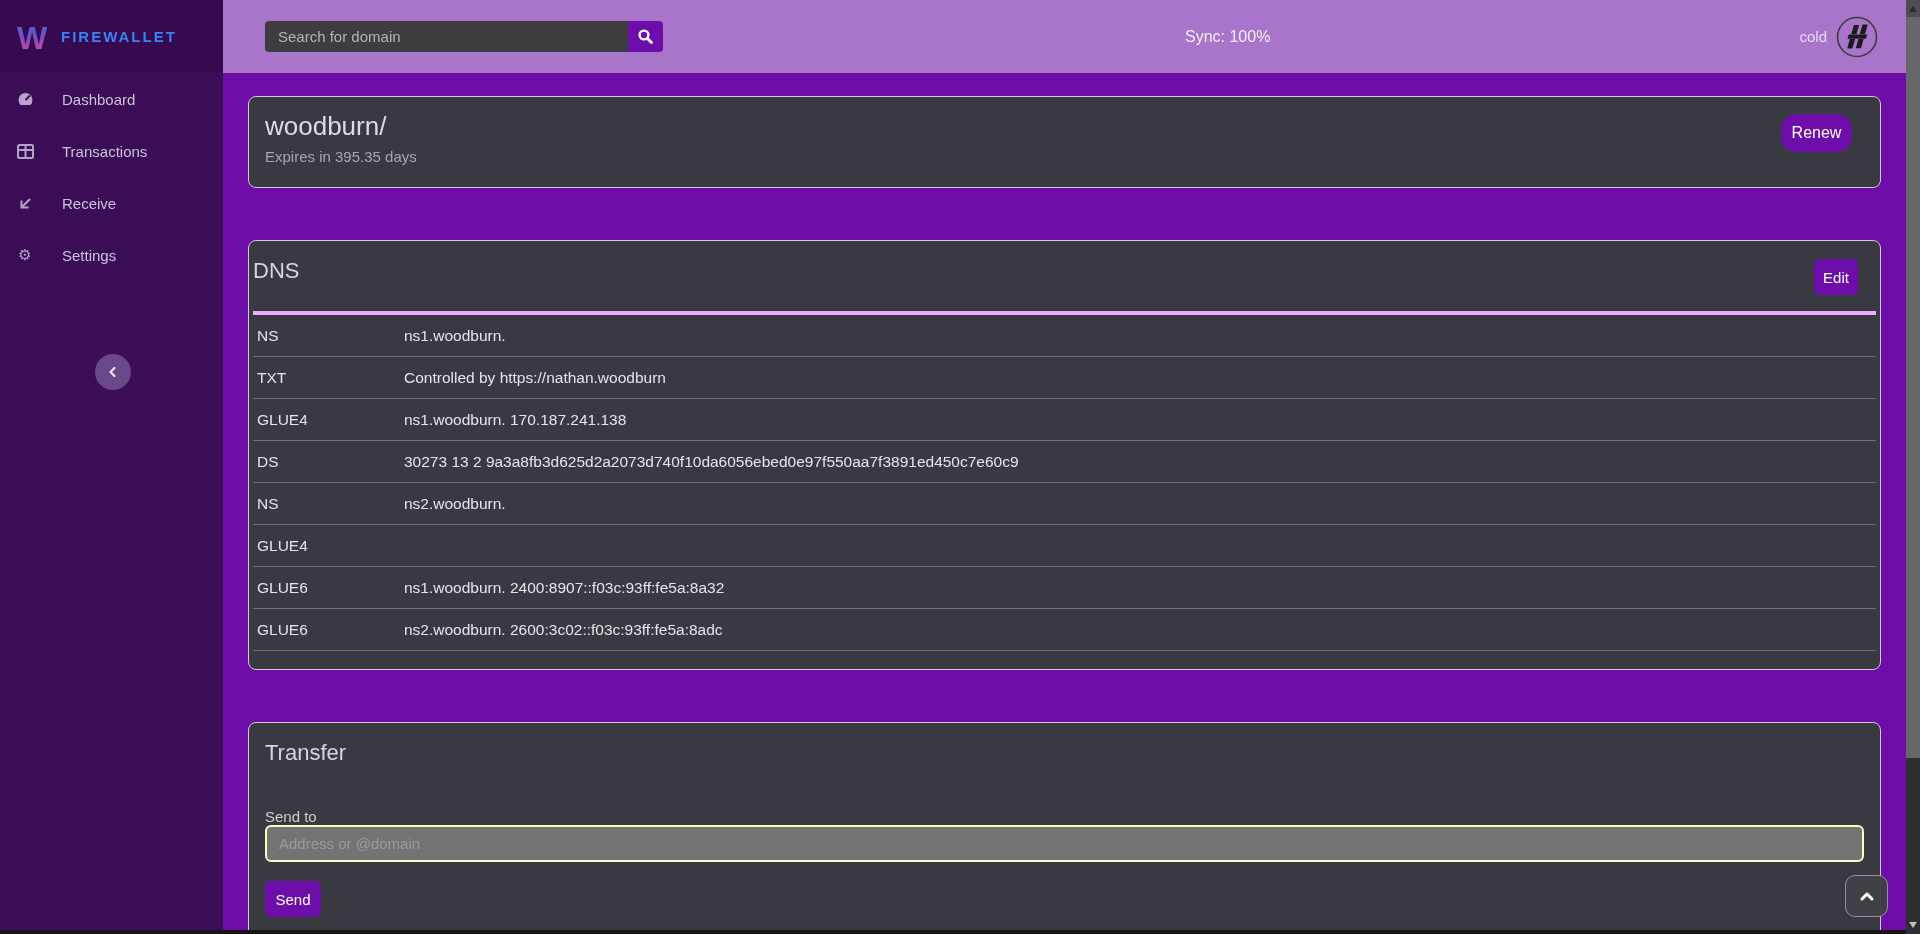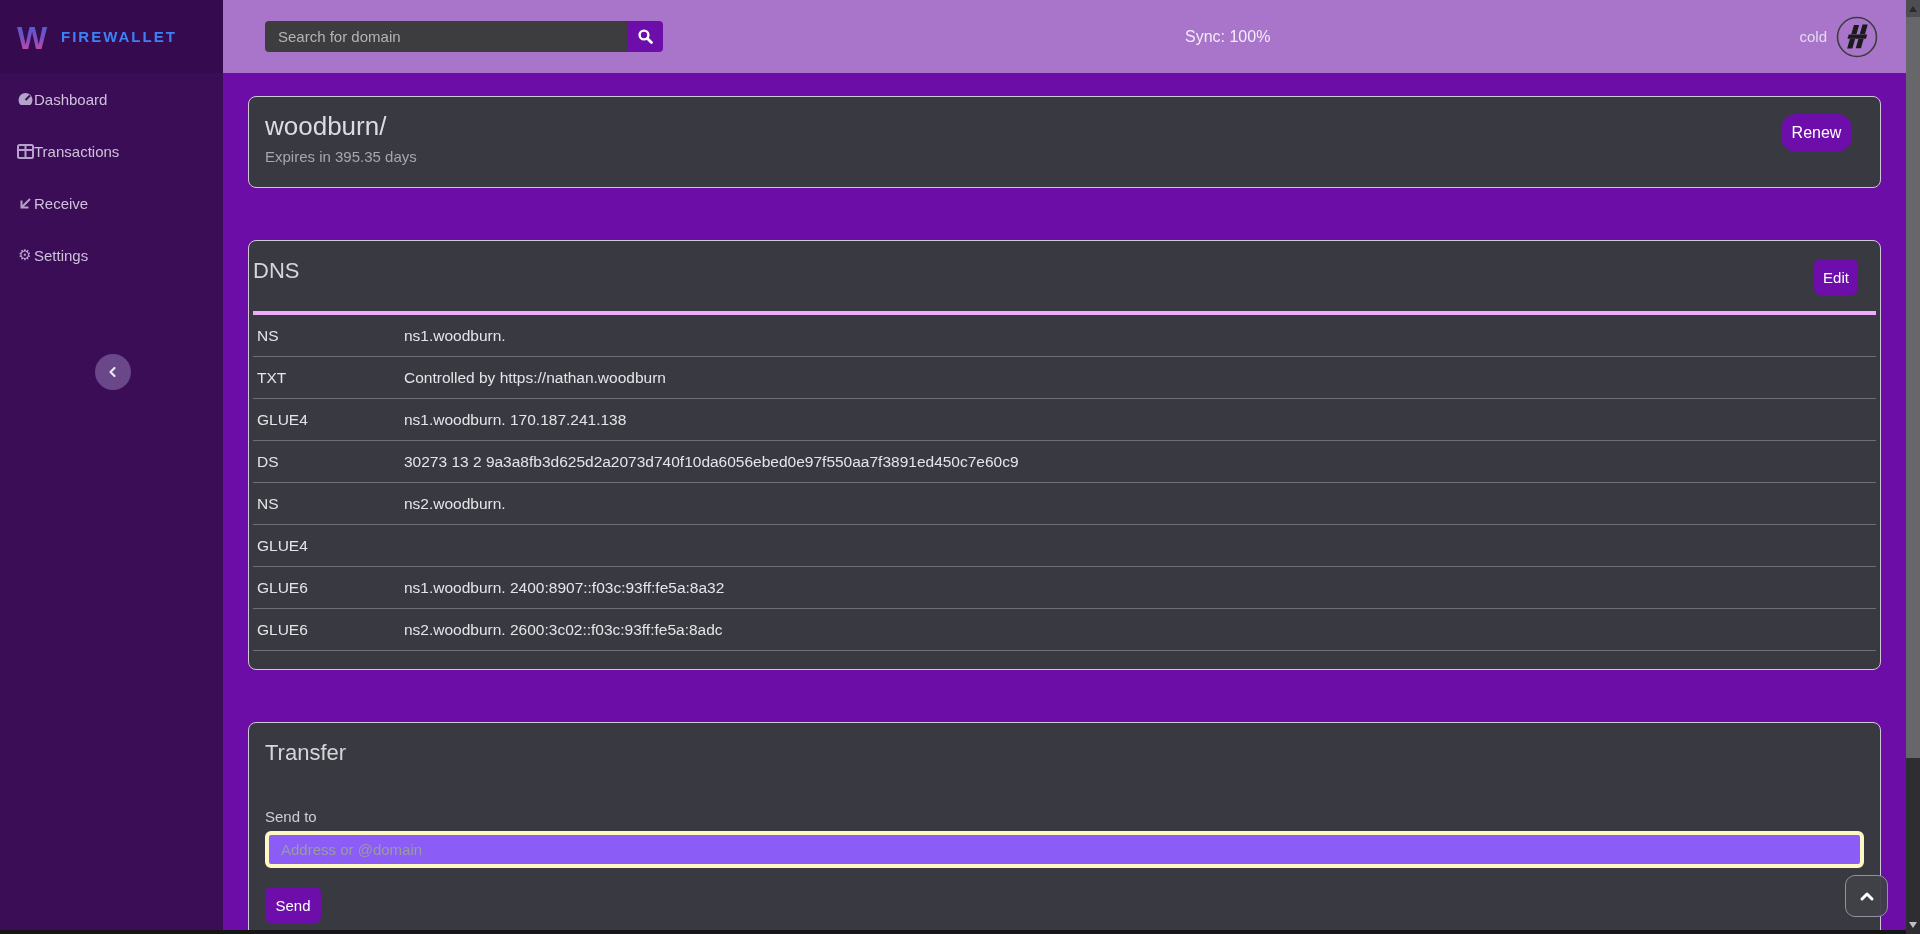--- a/index.html
+++ b/index.html
@@ -7,21 +7,21 @@
     width:1920px;height:934px;position:relative;overflow:hidden;
     background:#6c0da7;
     font-family:"Liberation Sans", sans-serif;
     -webkit-font-smoothing:antialiased;
   }
   
   .sidebar{position:absolute;left:0;top:0;width:223px;height:934px;background:#3c0d57;}
   .sidebar-header{height:73px;background:#360a4e;display:flex;align-items:center;padding-left:13px;gap:10px;box-sizing:border-box;}
   .brand{color:#3b82f6;font-weight:bold;font-size:15px;letter-spacing:2px;}
   .nav{position:absolute;top:73px;left:0;right:0;}
-  .nav-item{height:52px;display:flex;align-items:center;padding-left:16px;gap:0;color:#cdc2da;font-size:15px;cursor:pointer;}
+  .nav-item{height:52px;display:flex;align-items:center;padding-left:16px;gap:28px;color:#cdc2da;font-size:15px;cursor:pointer;}
   .nav-item .ni{width:18px;display:flex;justify-content:center;align-items:center;color:#b5a3c9;font-size:15px;font-family:"DejaVu Sans",sans-serif;}
   .collapse-btn{position:absolute;left:95px;top:354px;width:36px;height:36px;border-radius:50%;
     background:#6a4788;display:flex;align-items:center;justify-content:center;border:none;cursor:pointer;}
   
   .topbar{position:absolute;left:223px;top:0;width:1683px;height:73px;background:#a875cb;}
   .search-wrap{position:absolute;left:42px;top:21px;height:31px;display:flex;}
   .search-input{width:337px;height:31px;background:#3d3d3f;border:none;outline:none;
     border-radius:4px 0 0 4px;color:#dddde0;padding:0 13px;font-size:15px;font-family:inherit;}
   .search-input::placeholder{color:#b3b3b8;}
   .search-btn{width:35px;height:31px;background:#6d0eab;border:none;border-radius:0 4px 4px 0;
@@ -41,22 +41,22 @@
   .card-dns{top:240px;height:430px;padding:0 4px;}
   .section-title{margin:0;padding-top:17px;font-size:22px;font-weight:400;color:#d6d6da;line-height:26px;}
   .edit-btn{position:absolute;right:22px;top:18px;width:44px;height:36px;font-size:15px;}
   .dns-table{margin-top:27px;border-top:4px solid #f0abfc;}
   .dns-row{display:flex;align-items:center;height:41px;border-bottom:1px solid #6e6e76;
     font-size:15.5px;color:#e5e5e9;}
   .dns-type{width:147px;padding-left:4px;flex-shrink:0;}
   .dns-value{flex:1;}
   .card-transfer{top:722px;height:252px;padding:0 16px;}
   .sendto-label{margin-top:42px;font-size:15px;color:#cdcdd3;}
-  .transfer-input{margin-top:6px;display:block;width:100%;height:37px;box-sizing:border-box;
-    background:#8b5cf6;border:4px solid #fef9c3;border-radius:6px;color:#dddde0;
+  .transfer-input{display:block;width:100%;height:37px;box-sizing:border-box;
+    background:#737373;border:2px solid #fef9c3;border-radius:6px;color:#dddde0;
     padding:0 12px;font-size:15px;font-family:inherit;outline:none;}
   .transfer-input::placeholder{color:#9a9aa2;}
   .send-btn{margin-top:19px;width:56px;height:36px;font-size:15px;}
   
   .scrolltop-btn{position:absolute;left:1845px;top:875px;width:43px;height:42px;border-radius:10px;
     background:rgba(64,64,72,0.95);border:1px solid #958fa0;display:flex;align-items:center;
     justify-content:center;cursor:pointer;}
   
   .scrollbar{position:absolute;left:1906px;top:0;width:14px;height:934px;background:#2e2e30;}
   .sb-up{position:absolute;top:0;left:0;width:14px;height:17px;background:#4e4e52;

